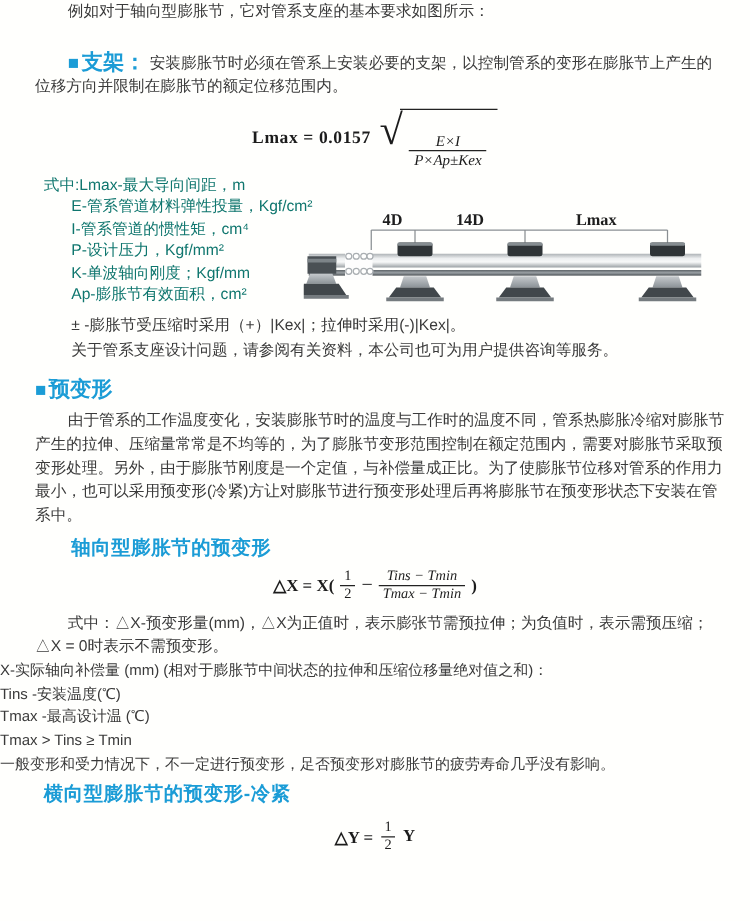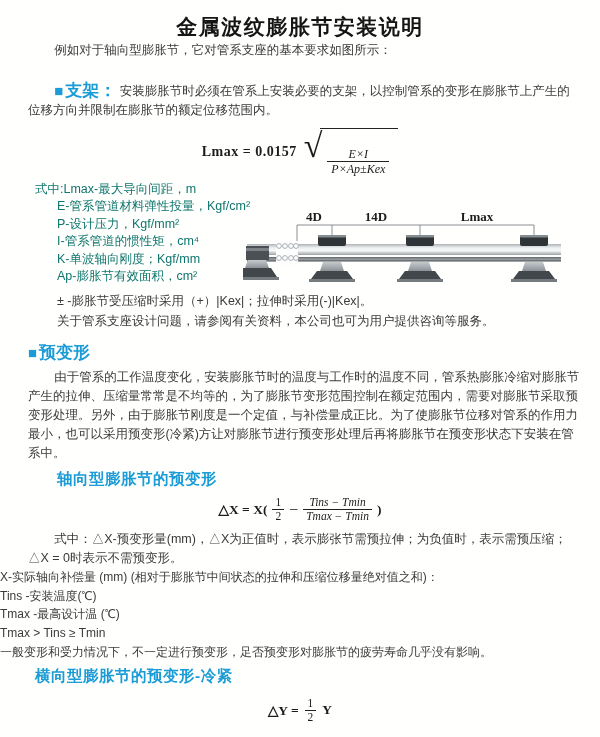--- a/index.html
+++ b/index.html
@@ -57,21 +57,20 @@
   .ax-line { font-size:12px; line-height:18.7px; color:#3a3a3a; }
 
   
   .dim-label { font-family:"Liberation Serif", serif; font-weight:bold; font-size:13px; fill:#1d1d1d; }
 </style>
 </head>
 <body>
 
 <div class="page">
 
-  <div class="title">金属波纹膨胀节安装说明</div>
 
   <p class="para p-example">例如对于轴向型膨胀节，它对管系支座的基本要求如图所示：</p>
   <p class="para p-support">
     <span class="sec-head-inline blue"><span class="sq">■</span><span>支架：</span></span>
     <span>安装膨胀节时必须在管系上安装必要的支架，以控制管系的变形在膨胀节上产生的位移方向并限制在膨胀节的额定位移范围内。</span>
   </p>
 
   <div class="formula formula1">
     <span class="f-lhs">Lmax = 0.0157</span>
     <span class="sqrt">
@@ -79,22 +78,22 @@
       <span class="sqrt-content">
         <span class="num">E×I</span>
         <span class="den">P×Ap±Kex</span>
       </span>
     </span>
   </div>
 
   <div class="def-zone">
     <div class="def-line">式中:Lmax-最大导向间距，m</div>
     <div class="def-line ind">E-管系管道材料弹性投量，Kgf/cm²</div>
+    <div class="def-line ind">I-管系管道的惯性矩，cm⁴</div>
     <div class="def-line ind">P-设计压力，Kgf/mm²</div>
-    <div class="def-line ind">I-管系管道的惯性矩，cm⁴</div>
     <div class="def-line ind">K-单波轴向刚度；Kgf/mm</div>
     <div class="def-line ind">Ap-膨胀节有效面积，cm²</div>
     <div class="note-line first">± -膨胀节受压缩时采用（+）|Kex|；拉伸时采用(-)|Kex|。</div>
     <div class="note-line">关于管系支座设计问题，请参阅有关资料，本公司也可为用户提供咨询等服务。</div>
 
     <svg class="diagram" viewBox="0 0 352 92" xmlns="http://www.w3.org/2000/svg">
       <defs>
         <linearGradient id="pipeGrad" x1="0" y1="0" x2="0" y2="1">
           <stop offset="0" stop-color="#aeb3b6"></stop>
           <stop offset="0.35" stop-color="#eef0f1"></stop>

